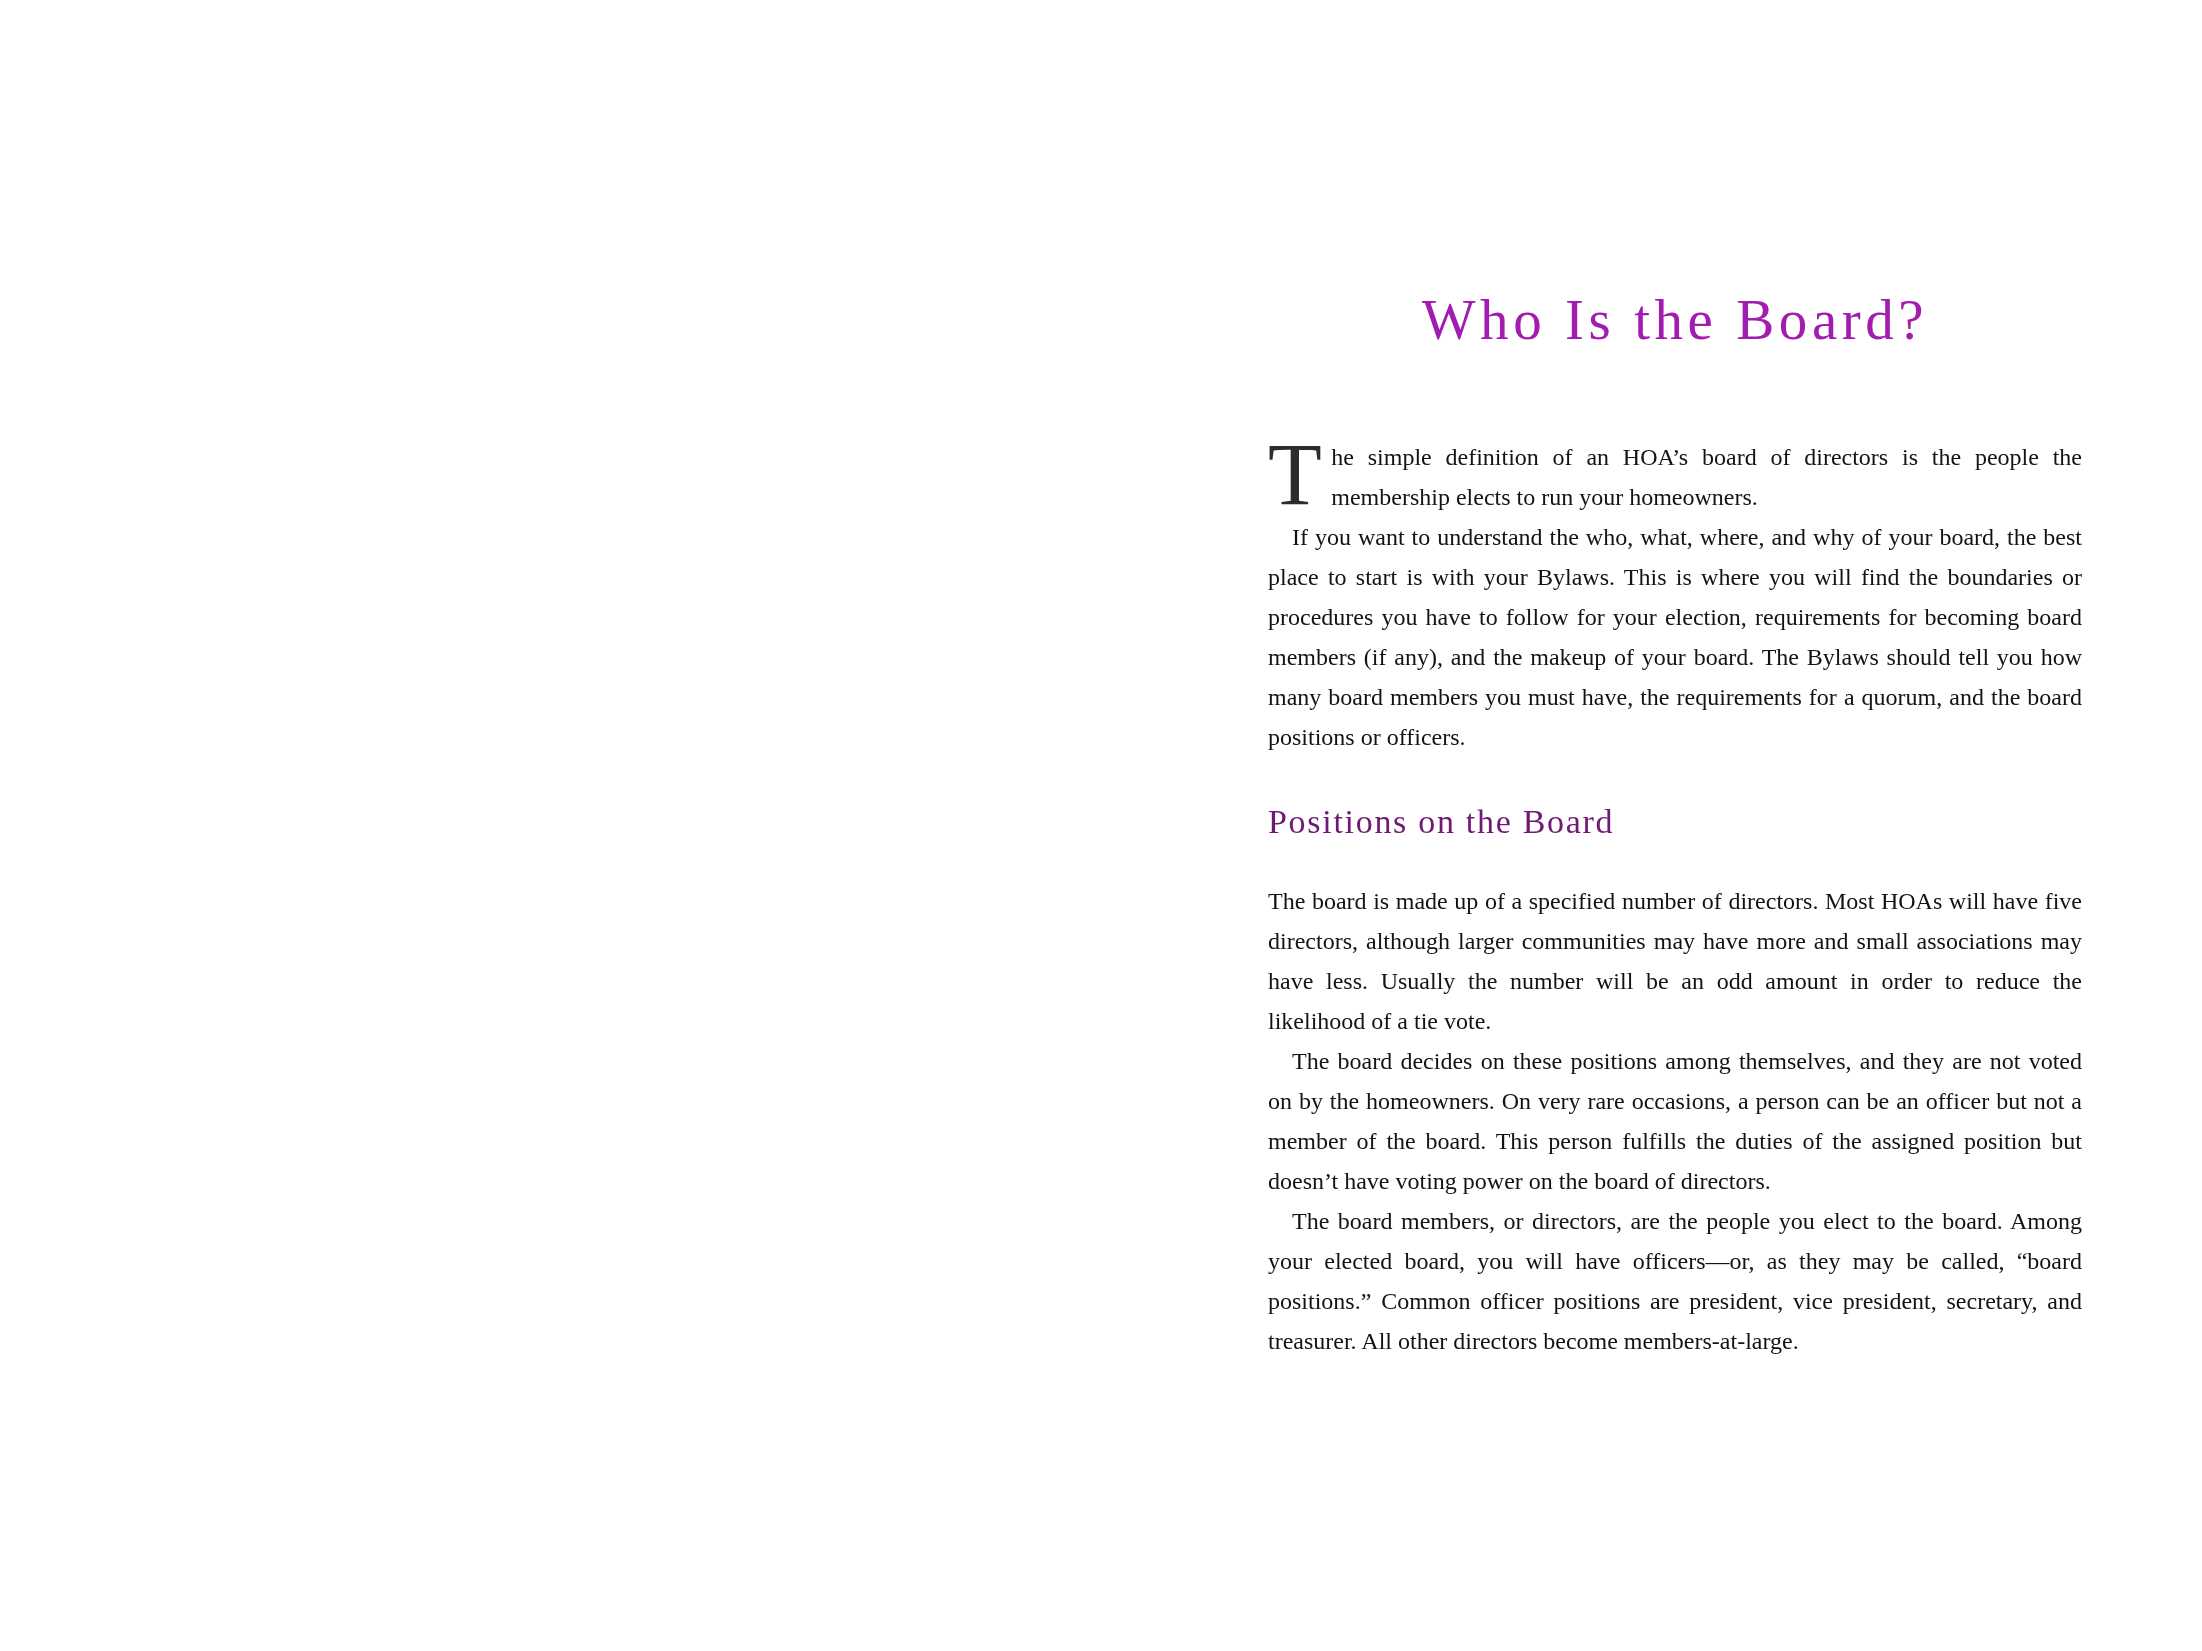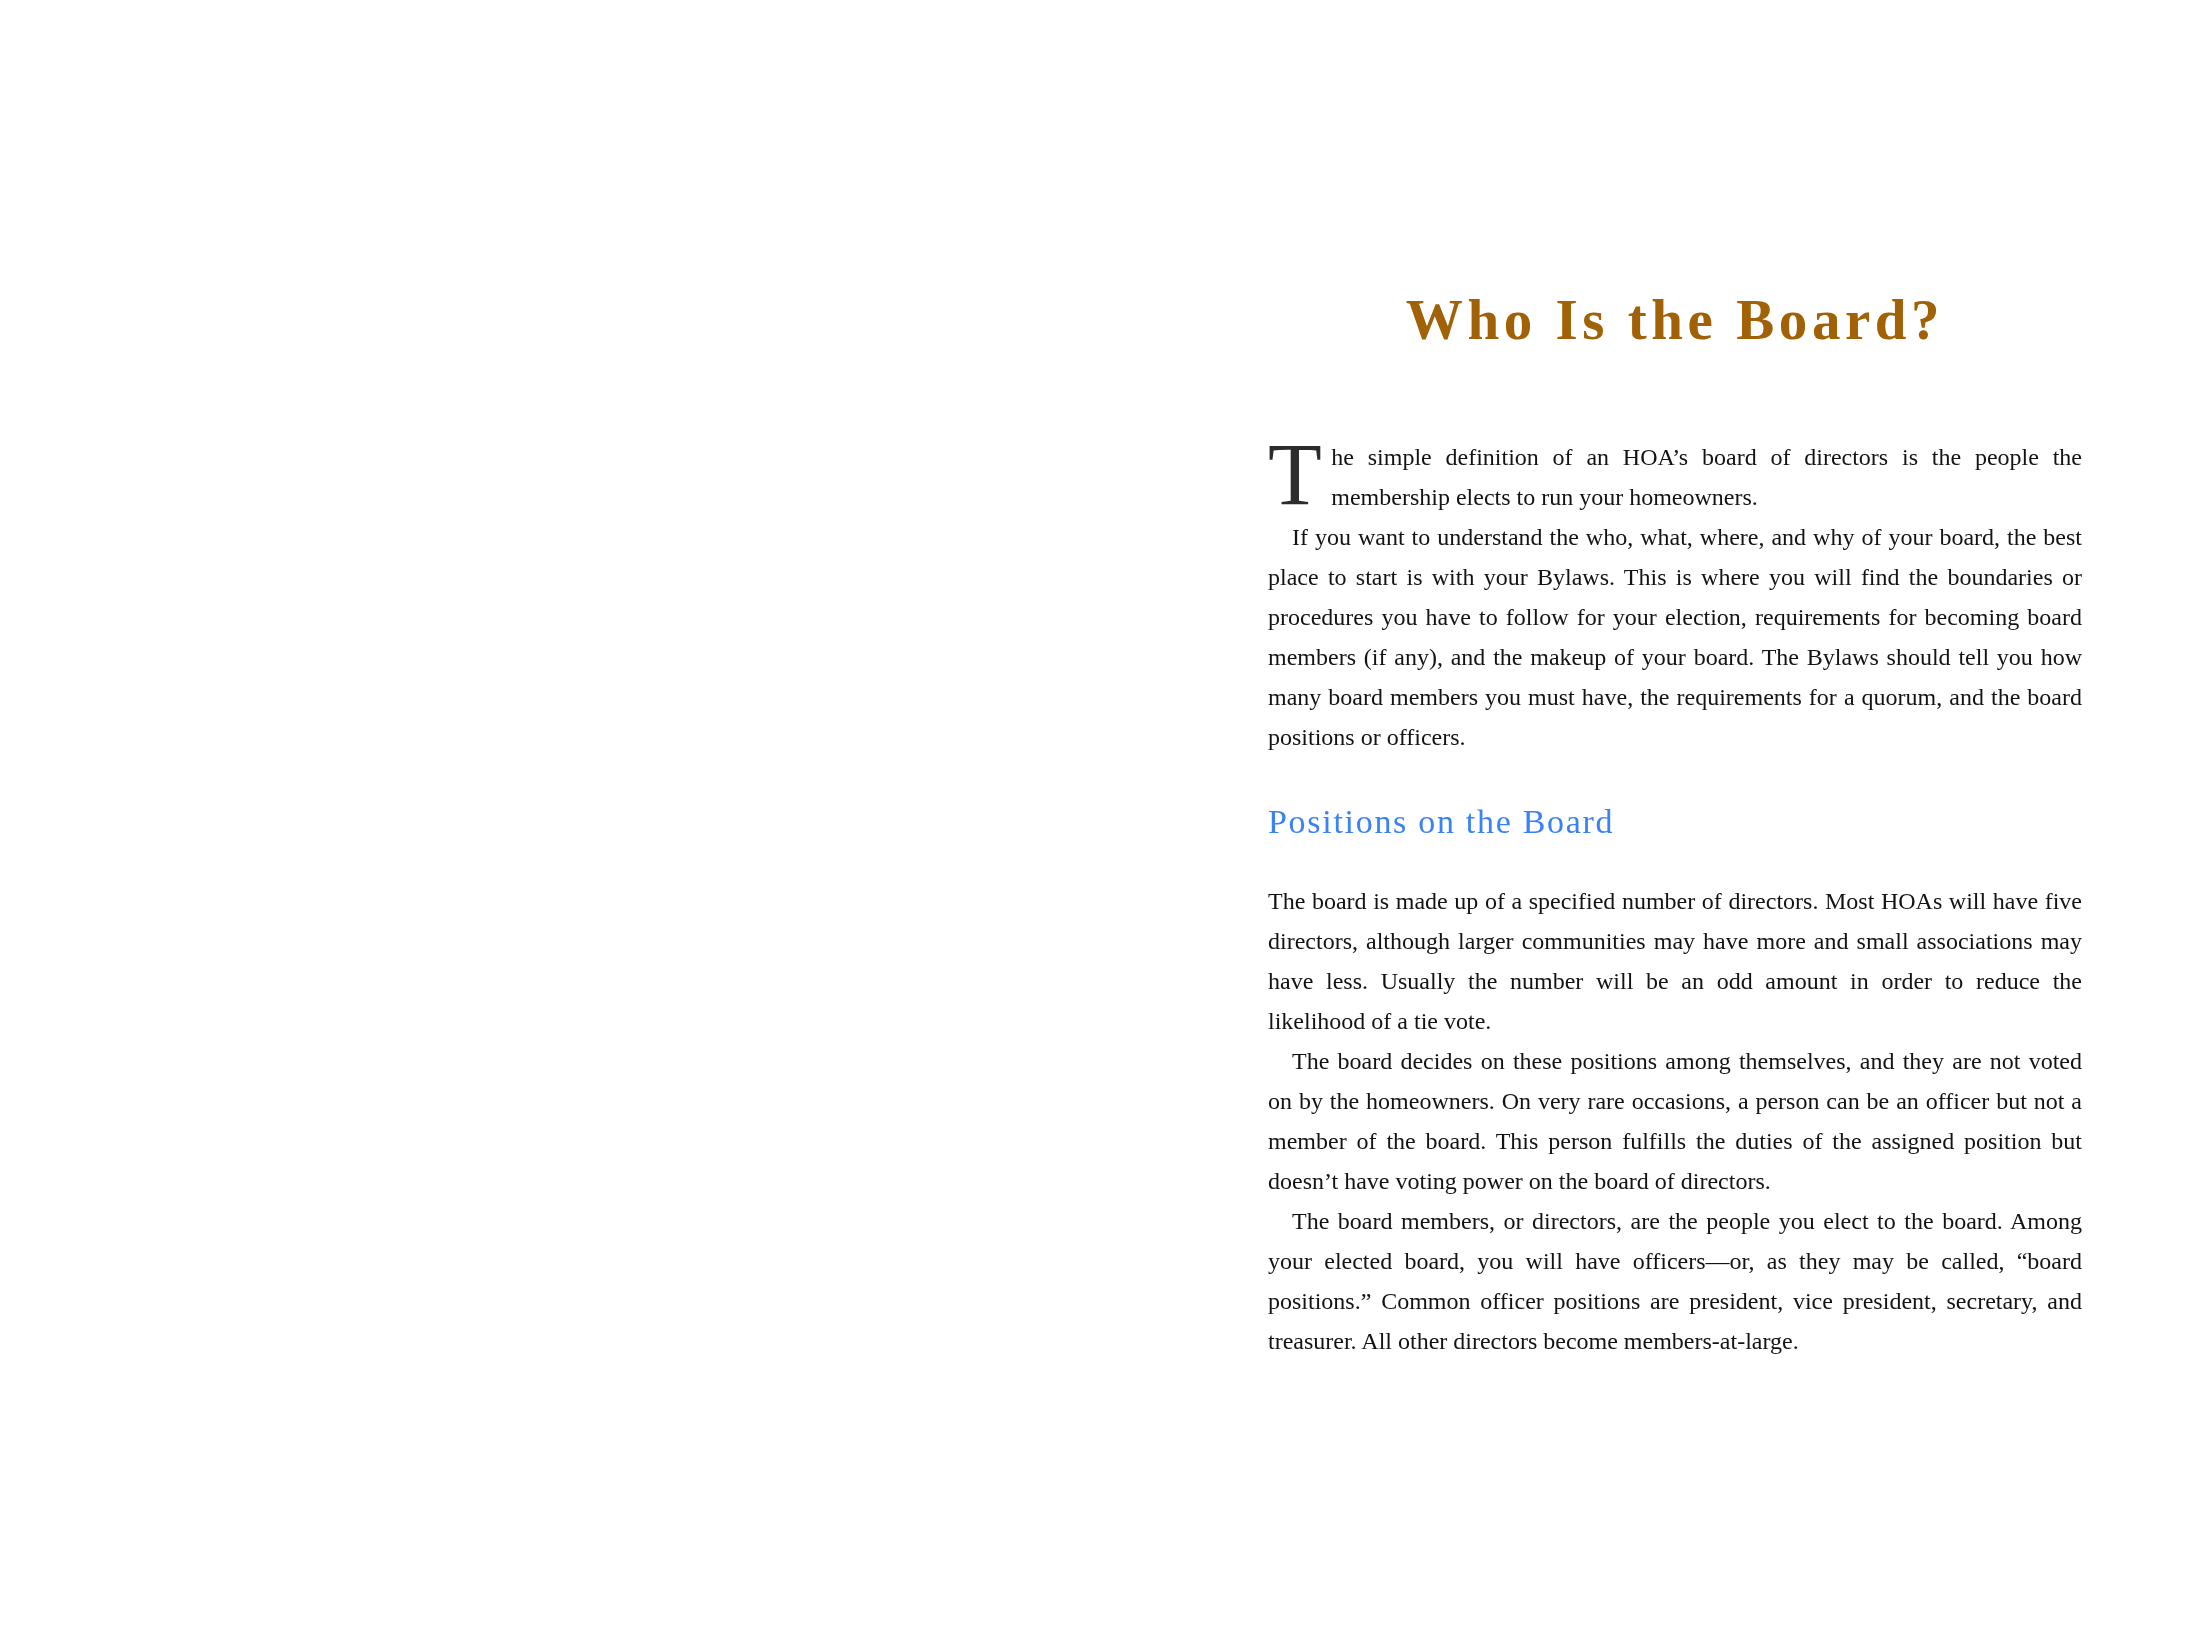--- a/index.html
+++ b/index.html
@@ -26,26 +26,26 @@
     width: 1101px; height: 1652px;
     background: #ffffff;
   }
   .content {
     position: absolute;
     left: 167px;           
     top: 291px;
     width: 814px;
   }
   .chapter-title {
-    font-weight: 700;
+    font-weight: 400;
     font-size: 57px;
     line-height: 1;
     letter-spacing: 0.08em;
     text-align: center;
-    color: #a16207;
+    color: #a21caf;
     white-space: nowrap;
   }
   .body-text {
     margin-top: 89px;
     font-size: 24px;
     line-height: 40px;
     color: #131313;
     text-align: justify;
   }
   .para { margin: 0; }
@@ -55,21 +55,21 @@
     font-size: 88px;
     line-height: 67px;
     padding: 4.3px 9.5px 0 0;
     color: #2c2c2c;
   }
   .section-heading {
     font-weight: 400;
     font-size: 34px;
     line-height: 1.1;
     letter-spacing: 0.05em;
-    color: #3b82f6;
+    color: #701a75;
     margin: 46px 0 41px 0;
     text-align: left;
   }
 </style>
 </head>
 <body>
 
 <div class="spread">
   <div class="page-left"></div>
   <div class="page-right">

